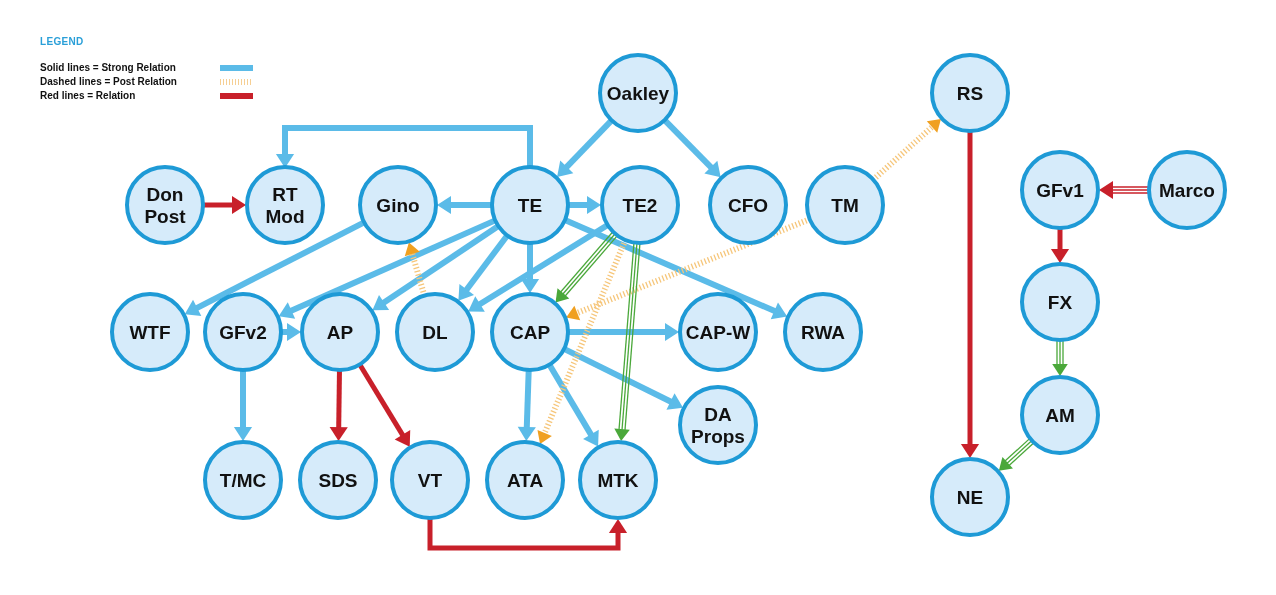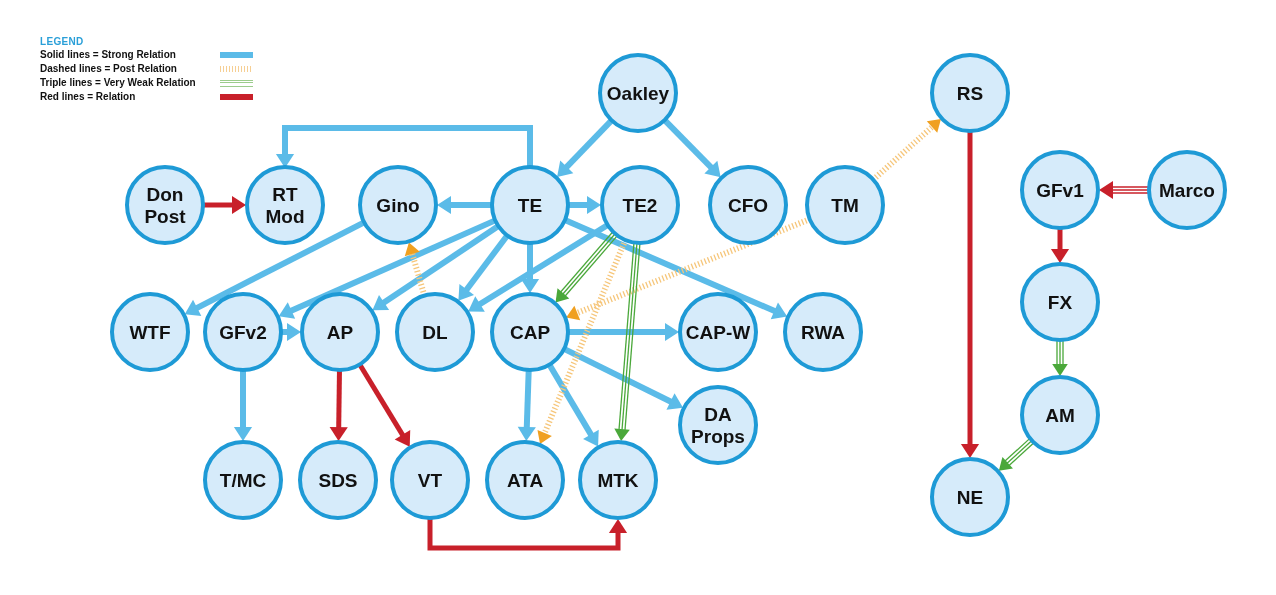--- a/index.html
+++ b/index.html
@@ -1,41 +1,37 @@
 <!DOCTYPE html>
 <html><head>
 <meta charset="utf-8">
 <style>
   html, body { margin:0; padding:0; background:#ffffff; }
   body { width:1276px; height:595px; position:relative; overflow:hidden; font-family:"Liberation Sans", sans-serif; }
   #legend { position:absolute; left:40px; top:36px; width:220px; }
-  .legend-title { color:#2a9fd8; font-weight:bold; font-size:10px; letter-spacing:0.3px; margin-bottom:1px; font-family:"Liberation Sans", sans-serif; }
+  .legend-title { color:#2a9fd8; font-weight:bold; font-size:10px; letter-spacing:0.3px; margin-bottom:14px; font-family:"Liberation Sans", sans-serif; }
   .legend-row { position:relative; height:14px; font-size:10px; font-weight:bold; color:#111; line-height:14px; font-family:"Liberation Sans", sans-serif; }
   .legend-row .swatch { position:absolute; left:180px; top:4px; width:33px; height:6px; }
   #graph { position:absolute; left:0; top:0; }
   .node-label { font-family:"Liberation Sans", sans-serif; font-weight:bold; font-size:19px; fill:#111; text-anchor:middle; }
 </style>
 </head>
 <body>
 
 <div id="legend">
   <div class="legend-title">LEGEND</div>
   <div class="legend-row">
     <span>Solid lines = Strong Relation</span>
     <span class="swatch" style="background:#5bbbe8;"></span>
   </div>
   <div class="legend-row">
     <span>Dashed lines = Post Relation</span>
     <span class="swatch" style="background:repeating-linear-gradient(90deg,#f6cf94 0 1px,transparent 1px 3px);"></span>
   </div>
   <div class="legend-row">
-    <span>Triple lines = Very Weak Relation</span>
-    <span class="swatch" style="height:5px;border-top:1px solid #9ccc8c;border-bottom:1px solid #9ccc8c;background:linear-gradient(#fff 0 1px,#9ccc8c 1px 2px,#fff 2px);"></span>
-  </div>
-  <div class="legend-row">
     <span>Red lines = Relation</span>
     <span class="swatch" style="background:#c8202a;"></span>
   </div>
 </div>
 
 <svg id="graph" width="1276" height="595" viewBox="0 0 1276 595" xmlns="http://www.w3.org/2000/svg">
   <g id="edges">
       <g>
         <line x1="611.6228483177991" y1="120.35408322598605" x2="564.8456056433284" y2="168.86381636988162" stroke="#5bbbe8" stroke-width="6"></line>
         <polygon points="557.071287252785,176.92607247859328 560.2386021526361,160.53161865038717 573.3397683292926,173.1648860350202" fill="#5bbbe8"></polygon>

